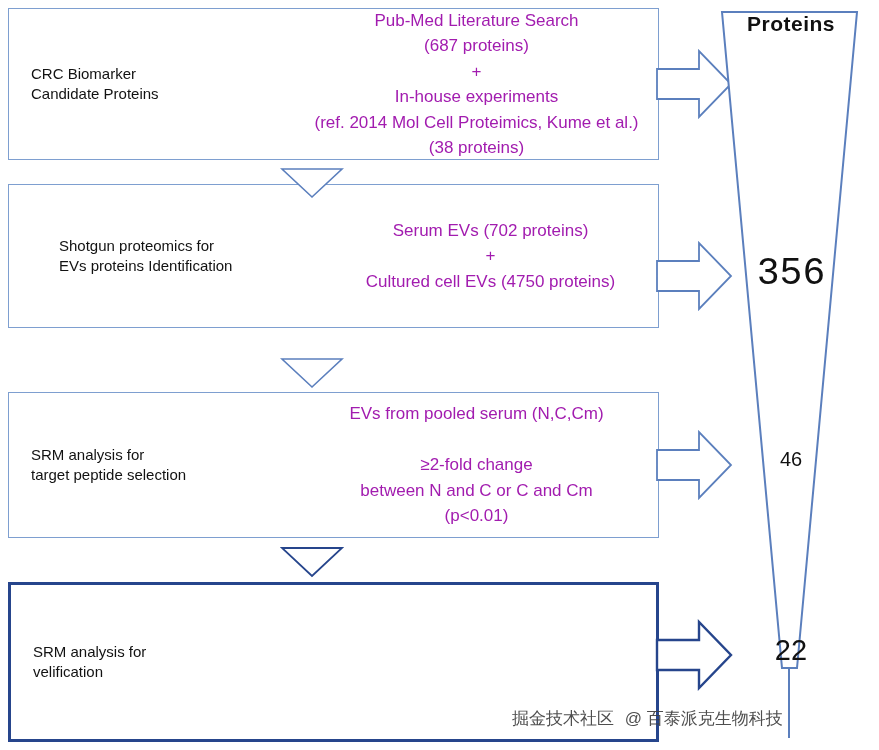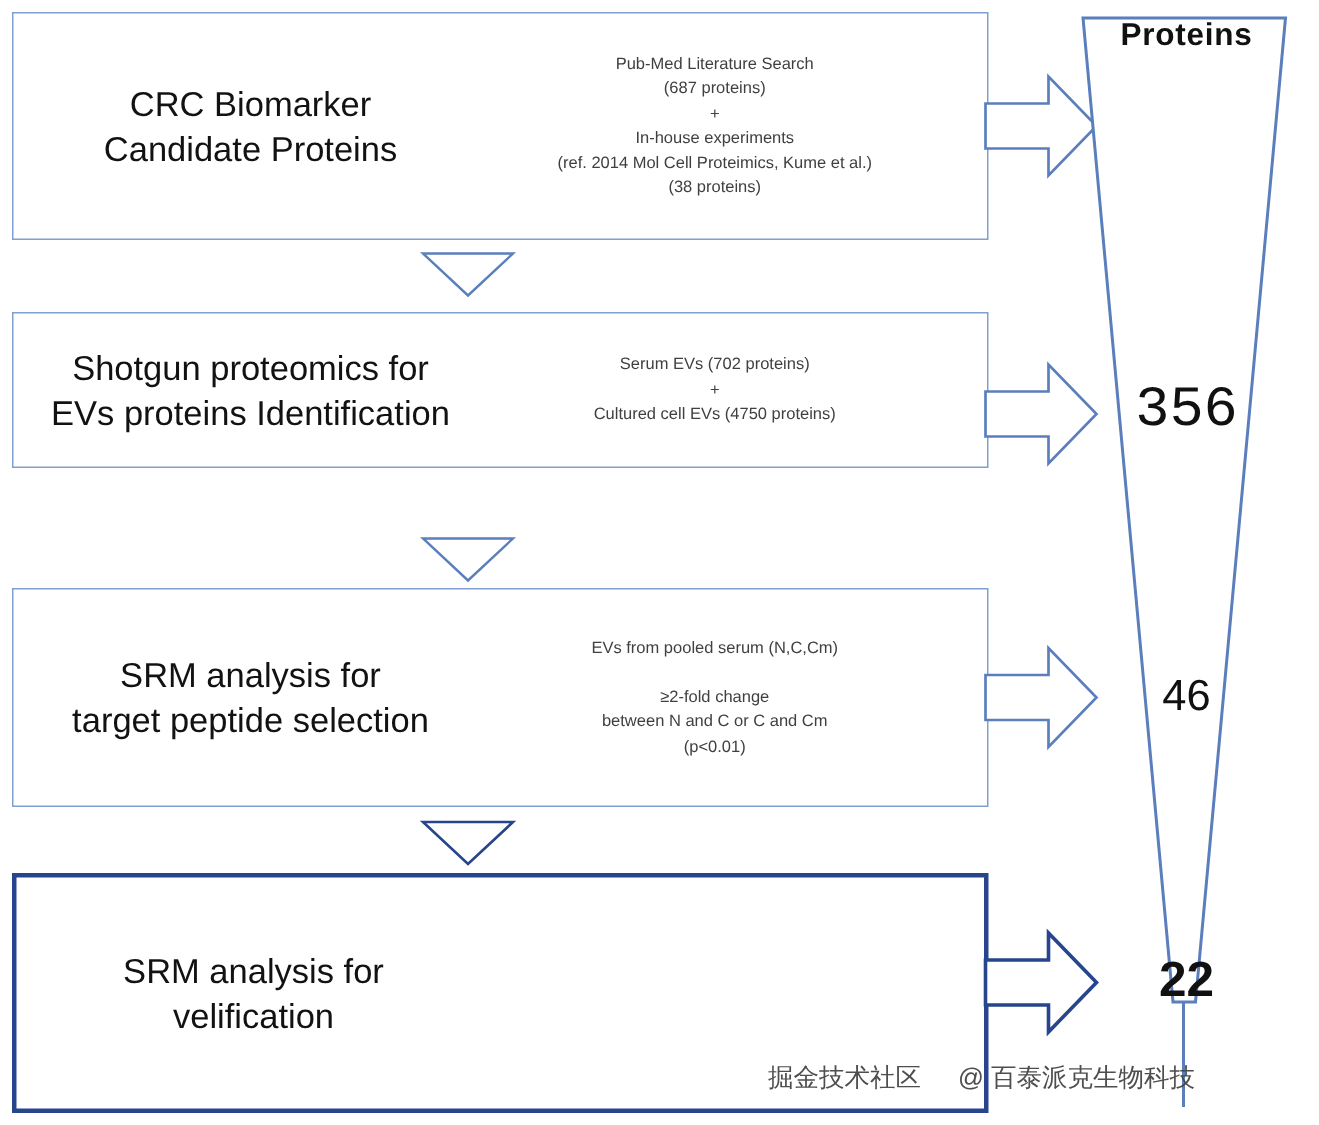--- a/index.html
+++ b/index.html
@@ -34,40 +34,40 @@
   }
   .stage.last {
     border: 3px solid #26458c;
   }
 
   .stage-title {
     box-sizing: border-box;
     width: 300px;
     padding-left: 22px;
     padding-right: 6px;
-    font-size: 23px;
+    font-size: 15px;
     line-height: 1.32;
     color: #121212;
     white-space: pre-line;
-    text-align: center;
+    text-align: left;
   }
   .stage-detail {
     box-sizing: border-box;
     flex: 1;
     padding-right: 14px;
-    font-size: 11px;
+    font-size: 17px;
     line-height: 1.5;
-    color: #404040;
+    color: #a21caf;
     white-space: pre-line;
     text-align: center;
   }
 
   
   #stage-0 { left: 8px;  top: 8px;   width: 651px; height: 152px; }
-  #stage-1 { left: 8px;  top: 208px; width: 651px; height: 104px; }
+  #stage-1 { left: 8px;  top: 184px; width: 651px; height: 144px; padding-left: 28px; }
   #stage-2 { left: 8px;  top: 392px; width: 651px; height: 146px; }
   #stage-3 { left: 8px;  top: 582px; width: 651px; height: 160px; }
 
   
   .down-arrow {
     position: absolute;
     width: 64px;
     height: 34px;
   }
 
@@ -94,22 +94,22 @@
   #proteins-label {
     left: 706px;
     top: 12px;
     width: 170px;
     font-size: 21px;
     font-weight: 700;
     letter-spacing: 0.5px;
   }
   #count-0 { left: 706px; top: 66px;  width: 170px; font-size: 30px; }
   #count-1 { left: 706px; top: 252px; width: 170px; font-size: 38px; font-family: Liberation Mono, monospace; }
-  #count-2 { left: 706px; top: 448px; width: 170px; font-size: 29px; }
-  #count-3 { left: 706px; top: 634px; width: 170px; font-size: 33px; font-weight: bold; }
+  #count-2 { left: 706px; top: 448px; width: 170px; font-size: 20px; }
+  #count-3 { left: 706px; top: 634px; width: 170px; font-size: 29px; }
 
   
   #watermark {
     position: absolute;
     left: 512px;
     top: 707px;
     font-size: 17px;
     color: #6f6f6f;
     white-space: nowrap;
     opacity: 0.92;
@@ -183,16 +183,16 @@
     <line x1="89" y1="660" x2="89" y2="730" stroke="#5b7fbd" stroke-width="2"></line>
   </svg>
 
   <div class="count" id="proteins-label">Proteins</div>
   <div class="count" id="count-1">356</div>
   <div class="count" id="count-2">46</div>
   <div class="count" id="count-3">22</div>
 
   <div id="watermark">
     <span class="wm-cn">掘金技术社区</span>
-    <span class="wm-cn" style="margin-left:20px;">@ 百泰派克生物科技</span>
+    <span class="wm-cn" style="margin-left:6px;">@ 百泰派克生物科技</span>
   </div>
 
 </div>
 
 </body></html>

